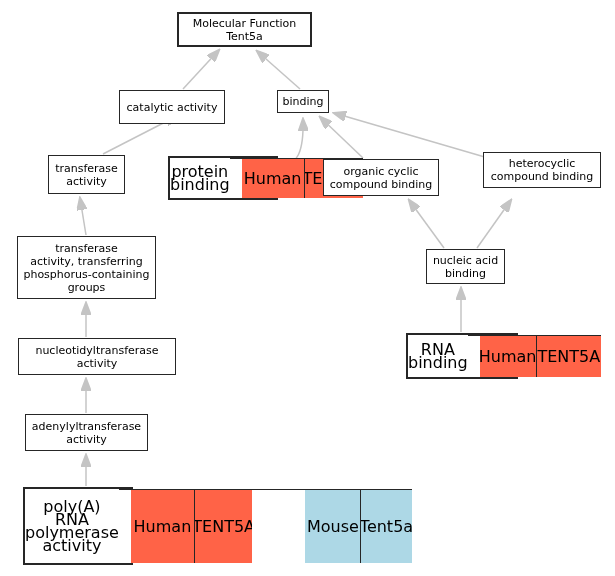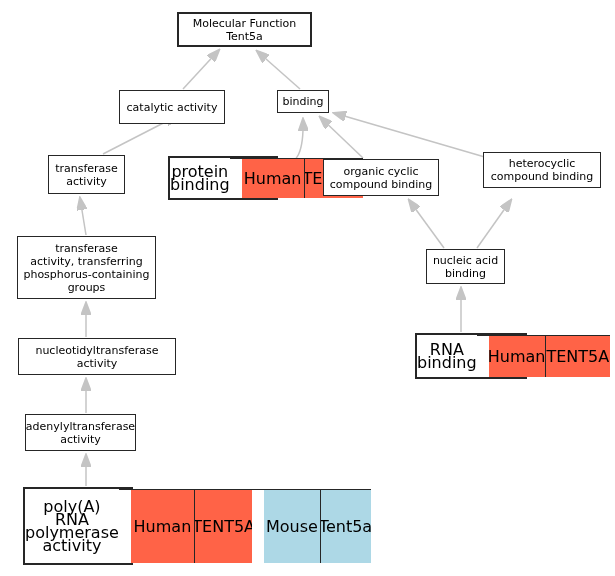--- a/index.html
+++ b/index.html
@@ -108,39 +108,39 @@
   <div class="node" style="left:426px;top:249px;width:79px;height:35px;">
     <span>nucleic acid
 binding</span>
   </div>
 
   <div class="node" style="left:18px;top:338px;width:158px;height:37px;">
     <span>nucleotidyltransferase
 activity</span>
   </div>
 
-  <div class="tbl" style="left:406px;top:333px;width:112px;height:46px;margin-left:9px;">
+  <div class="tbl" style="left:406px;top:333px;width:112px;height:46px;">
     <div class="tbl-title">RNA binding</div>
     <div class="tbl-row">
       <div class="cell human" style="width:46%;">Human</div>
       <div class="cell human" style="width:54%;">TENT5A</div>
     </div>
   </div>
 
-  <div class="node" style="left:25px;top:414px;width:111px;height:37px;">
+  <div class="node" style="left:25px;top:414px;width:123px;height:37px;">
     <span>adenylyltransferase
 activity</span>
   </div>
 
   <div class="tbl" style="left:23px;top:487px;width:110px;height:78px;">
     <div class="tbl-title">poly(A) RNA
 polymerase activity</div>
     <div class="tbl-row">
       <div class="cell human" style="width:52%;">Human</div>
       <div class="cell human" style="width:48%;">TENT5A</div>
     </div>
     <div class="tbl-row">
-      <div class="cell mouse" style="width:52%;">Mouse</div>
+      <div class="cell mouse" style="width:52%;margin-left:41px;">Mouse</div>
       <div class="cell mouse" style="width:48%;">Tent5a</div>
     </div>
   </div>
 
 </div>
 
 </body></html>

